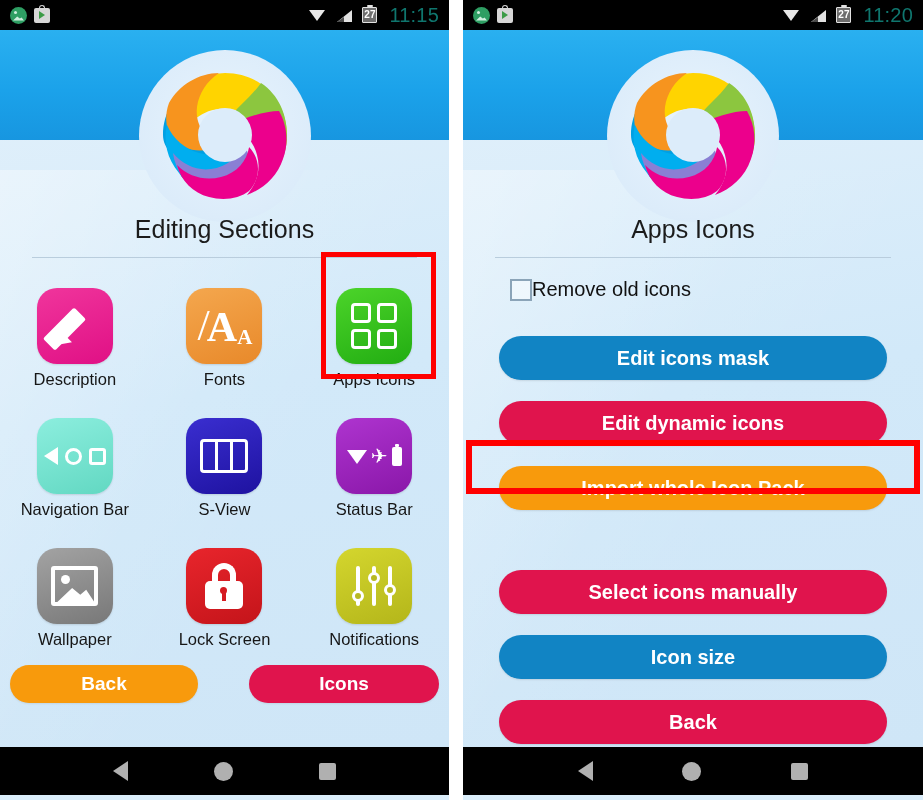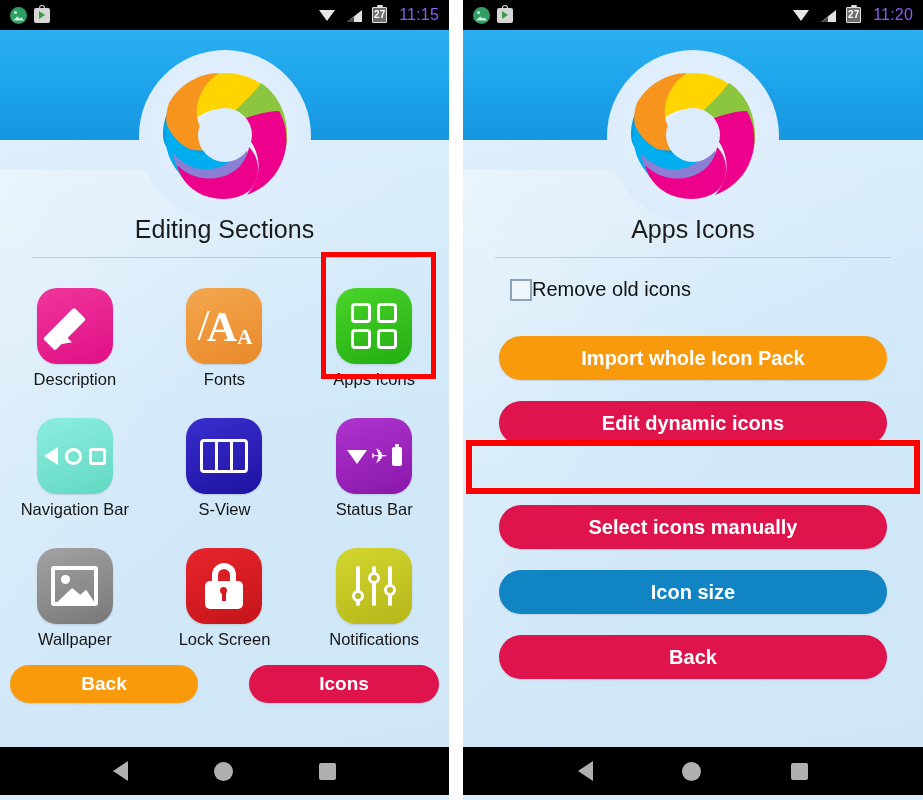--- a/index.html
+++ b/index.html
@@ -115,21 +115,21 @@
   .battery-icon::before {
     content: ""; position: absolute;
     top: -3.5px; left: 4px; width: 6px; height: 2.5px;
     background: #e2e2e2; border-radius: 1px;
   }
   .battery-level {
     font-size: 10px; font-weight: bold; color: #ffffff;
     line-height: 1;
   }
   .sb-time {
-    font-size: 16px; color: #8b5cf6;
+    font-size: 20px; color: #0f766e;
     letter-spacing: 0.2px;
     padding-left: 2px;
   }
 
   
   .screen {
     position: relative;
     height: 717px;
     background: linear-gradient(170deg, #e3f1fb 0%, #d2e9f9 50%, #cfe6f7 100%);
     overflow: hidden;
@@ -651,22 +651,23 @@
 
       <div class="section-title">Apps Icons</div>
       <div class="title-rule"></div>
 
       <div class="checkbox-row">
         <span class="checkbox-box"></span>
         <span class="checkbox-label">Remove old icons</span>
       </div>
 
       <div class="btn-stack">
+        <button class="stack-btn" style="background:#1184c4;">Edit icons mask</button>
+        <button class="stack-btn" style="background:#e0144d;">Edit dynamic icons</button>
         <button class="stack-btn" style="background:#f89a0c;">Import whole Icon Pack</button>
-        <button class="stack-btn" style="background:#e0144d;">Edit dynamic icons</button>
         <button class="stack-btn" style="background:#e0144d;margin-top:39px;">Select icons manually</button>
         <button class="stack-btn" style="background:#1184c4;">Icon size</button>
         <button class="stack-btn" style="background:#e0144d;">Back</button>
       </div>
 
       <div class="hl-bar" style="top:410px; height:54px;"></div>
     </div>
 
     <div class="navbar">
       <span class="nav-back"></span>

